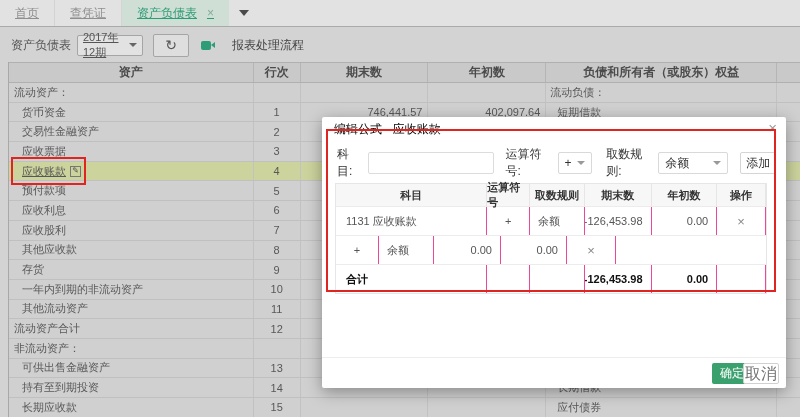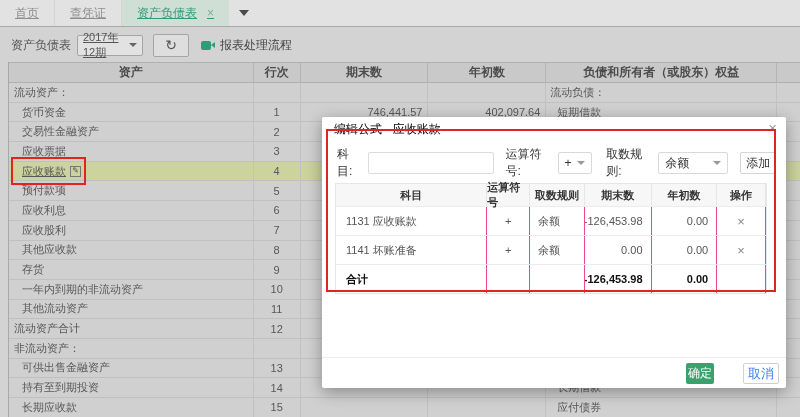--- a/index.html
+++ b/index.html
@@ -22,21 +22,21 @@
   .toolbar { position:absolute; left:0; top:28px; width:800px; height:34px;
              display:flex; align-items:center; font-size:12px; color:#555; }
   .tb-label { margin-left:11px; }
   .tb-select { margin-left:6px; width:66px; height:21px; background:#e2e2e2; border:1px solid #a5a5a5;
                border-radius:2px; display:flex; align-items:center; justify-content:space-between;
                padding:0 5px; font-size:11px; color:#555; cursor:pointer;text-decoration:underline; }
   .tb-select .sel-caret { width:0; height:0; border-left:4px solid transparent; border-right:4px solid transparent;
                border-top:4px solid #666; }
   .tb-refresh { margin-left:10px; width:36px; height:23px; background:#dedede; border:1px solid #a5a5a5;
                border-radius:2px; font-size:14px; color:#555; line-height:20px; text-align:center; cursor:pointer; }
-  .tb-flow { margin-left:12px; display:flex; align-items:center; gap:9px; color:#444; cursor:pointer; }
+  .tb-flow { margin-left:12px; display:flex; align-items:center; gap:21px; color:#444; cursor:pointer; }
   .flow-icon { position:relative; width:10px; height:9px; background:#2f9c78; border-radius:2px; display:inline-block; }
   .flow-icon::after { content:""; position:absolute; right:-4px; top:1.5px; width:0; height:0;
                border-top:3px solid transparent; border-bottom:3px solid transparent; border-right:4px solid #2f9c78; }
 
   
   .bstable { position:absolute; left:8px; top:62px; width:802px; border-left:1px solid #a8a8a8; }
   .bs-header { display:flex; height:21px; background:#c9c9c9; border-top:1px solid #b0b0b0;
                border-bottom:1px solid #b0b0b0; font-size:12px; font-weight:bold; color:#4b4b4b; }
   .bs-header .cell { display:flex; align-items:center; justify-content:center; border-right:1px solid #b5b5b5; }
   .bs-row { display:flex; height:19.7px; background:#d0d0d0; border-bottom:1px solid #c0c0c0;
@@ -83,24 +83,24 @@
   .mt-row .mcell { display:flex; align-items:center; border-right:1px solid #ec4899; overflow:hidden; white-space:nowrap; }
   .mw-subj { width:152px; } .mw-op { width:43px; } .mw-rule { width:55px; }
   .mw-end { width:67px; } .mw-begin { width:66px; } .mw-act { width:49px; }
   .mc-subj { padding-left:10px; } .mc-op { justify-content:center; } .mc-rule { padding-left:8px; }
   .mc-num { justify-content:flex-end; padding-right:8px; }
   .mc-act { justify-content:center; font-size:13px; color:#888; }
   .mc-act span { cursor:pointer; }
   .mt-row.total { font-weight:bold; color:#111; }
 
   .m-footer { position:absolute; left:0; right:0; top:240px; border-top:1px solid #ededed; height:31px; }
-  .m-ok { position:absolute; left:364px; top:246px; width:28px; height:21px; background:#3aa06e; color:#fff;
+  .m-ok { position:absolute; left:390px; top:246px; width:40px; height:21px; background:#3aa06e; color:#fff;
           border:none; border-radius:2px; font-size:12px; cursor:pointer; }
-  .m-cancel { position:absolute; left:421px; top:246px; width:36px; height:21px; background:#fff; color:#3b82f6;
-          border:1px solid #d0d0d0; border-radius:2px; font-size:13px; cursor:pointer; }
+  .m-cancel { position:absolute; left:421px; top:246px; width:36px; height:21px; background:#fff; color:#737373;
+          border:1px solid #d0d0d0; border-radius:2px; font-size:16px; cursor:pointer; }
 </style>
 </head>
 <body>
 
 <div id="screen">
 
   <div class="tabbar">
     <div class="tab">
       <span>首页</span>
     </div>
@@ -319,21 +319,20 @@
             <div class="mcell mw-subj mc-subj">1131 应收账款</div>
             <div class="mcell mw-op mc-op">+</div>
             <div class="mcell mw-rule mc-rule">余额</div>
             <div class="mcell mw-end mc-num">-126,453.98</div>
             <div class="mcell mw-begin mc-num">0.00</div>
             <div class="mcell mw-act mc-act">
               <span>×</span>
             </div>
           </div>
           <div class="mt-row">
-            <div class="mcell mw-subj mc-subj">1141 坏账准备</div>
             <div class="mcell mw-op mc-op">+</div>
             <div class="mcell mw-rule mc-rule">余额</div>
             <div class="mcell mw-end mc-num">0.00</div>
             <div class="mcell mw-begin mc-num">0.00</div>
             <div class="mcell mw-act mc-act">
               <span>×</span>
             </div>
           </div>
           <div class="mt-row total">
             <div class="mcell mw-subj mc-subj">合计</div>

